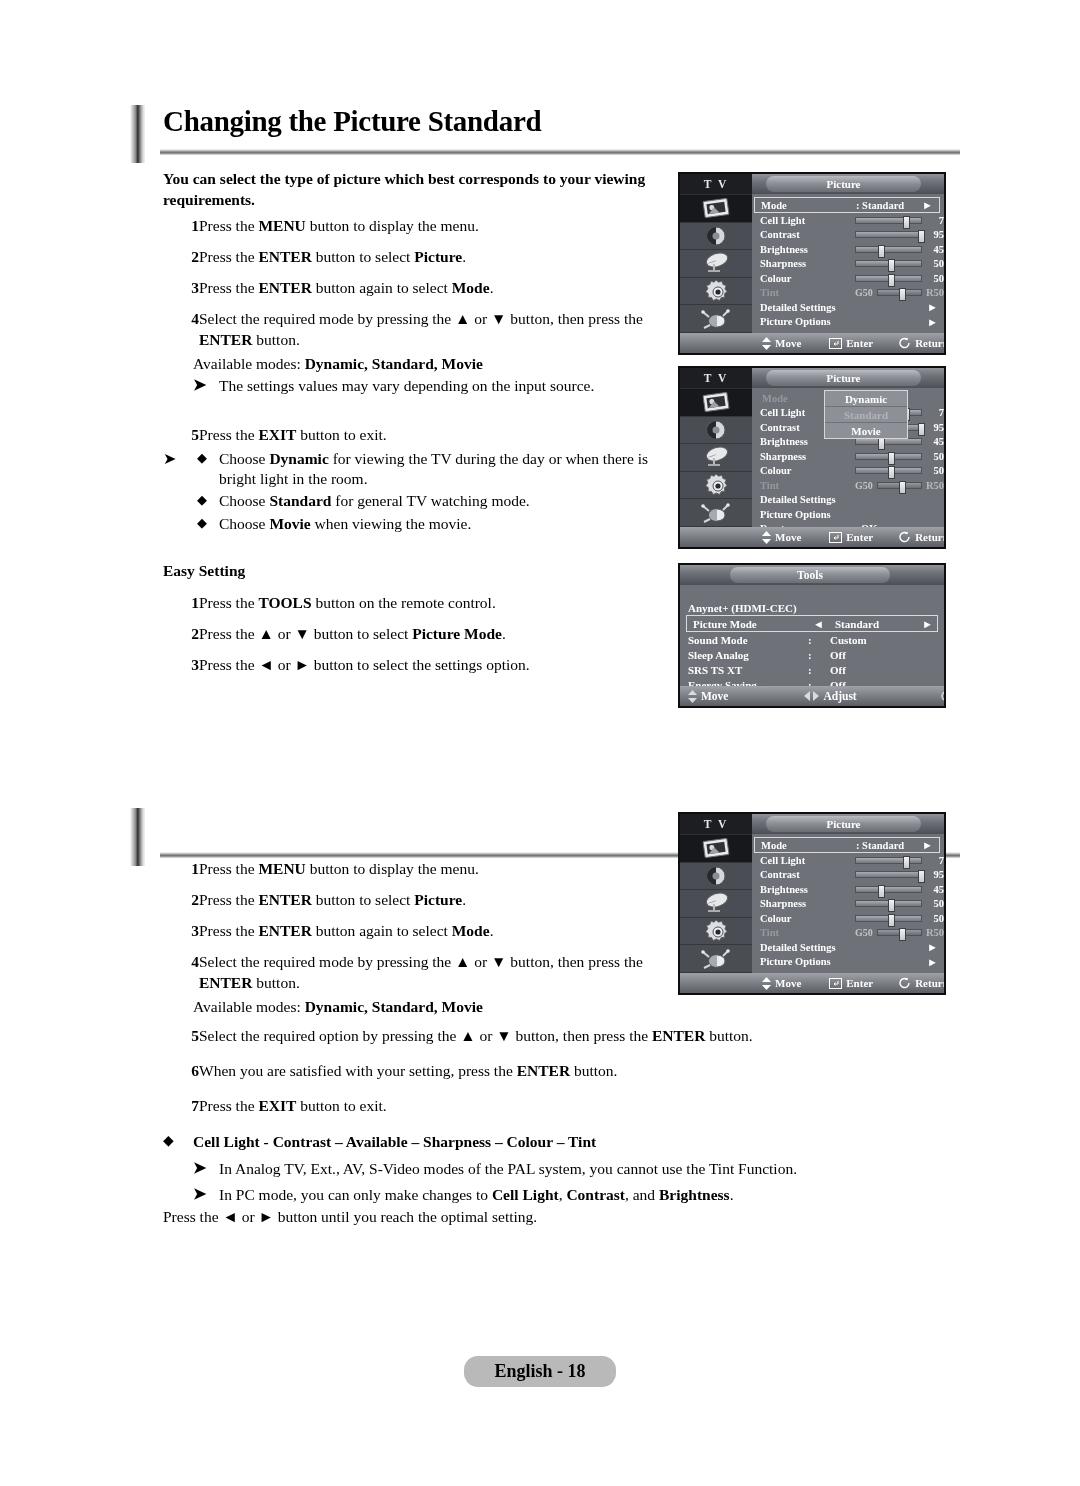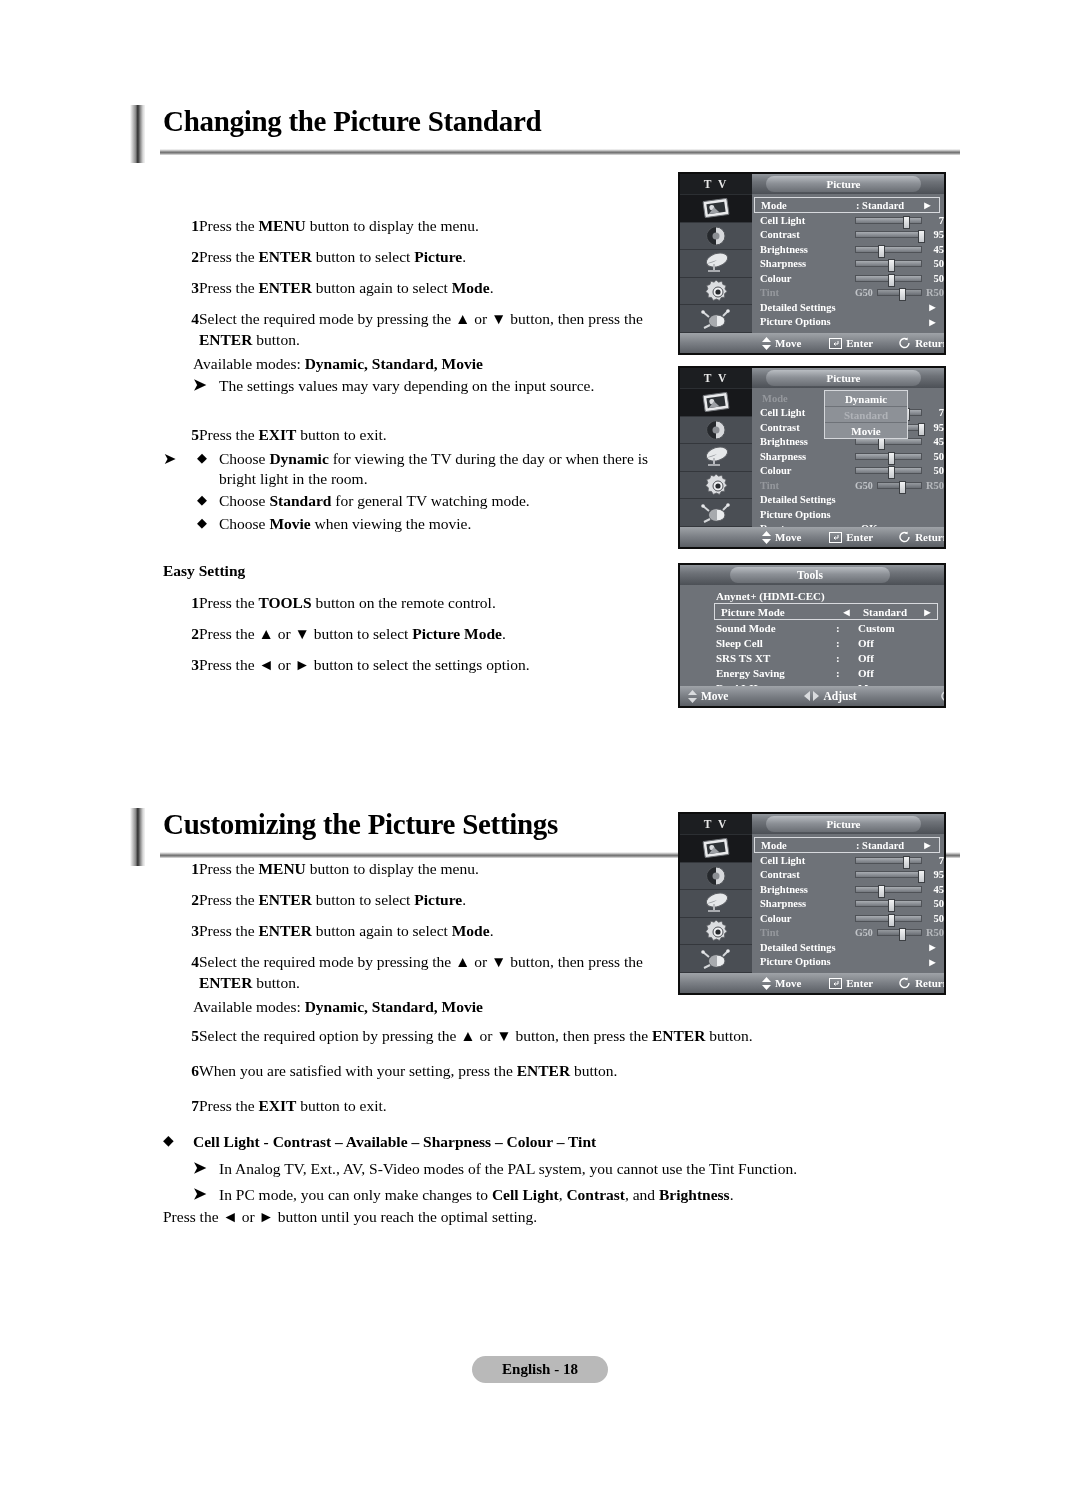--- a/index.html
+++ b/index.html
@@ -156,21 +156,21 @@
   .tools-top{
     position:absolute;left:0;top:0;right:0;height:20px;
     background:linear-gradient(to bottom,#8f949a 0%,#6e7278 40%,#4c5056 100%);
   }
   .tools-pill{
     position:absolute;left:50px;top:2px;width:160px;height:16px;
     background:linear-gradient(to bottom,#b9bdc2 0%,#8d9197 45%,#6a6e74 100%);
     border-radius:9px;display:flex;align-items:center;justify-content:center;
     color:#fff;font-size:11.5px;
   }
-  .tools-body{position:absolute;left:0;right:0;top:20px;bottom:20px;padding:3px 0 0 0;margin-left:28px;}
+  .tools-body{position:absolute;left:0;right:0;top:20px;bottom:20px;padding:15px 0 0 0;}
   .trow{height:15px;display:flex;align-items:center;padding-left:8px;box-sizing:border-box;}
   .trow .tl{width:120px;flex:0 0 120px;}
   .trow .tsep{width:22px;flex:0 0 22px;}
   .trow.tsel{border:1px solid #d8dade;box-sizing:border-box;height:17px;margin:0 6px;padding-left:6px;}
   .tools-bottom{
     position:absolute;left:0;right:0;bottom:0;height:20px;
     background:linear-gradient(to bottom,#9fa3a8 0%,#7b7f85 50%,#5b5f65 100%);
     display:flex;align-items:center;font-size:11.5px;
   }
   .tools-bottom .tb{display:flex;align-items:center;gap:4px;}
@@ -181,34 +181,35 @@
   
   .ico{display:block;}
 
   
   .footer{
     position:absolute;left:0;right:0;
     display:flex;justify-content:center;
   }
   .footer .pill{
     background:#b9b9b9;border-radius:14px;
-    padding:5px 30px;font-size:15px;font-weight:bold;color:#000;
+    padding:5px 30px;font-size:18px;font-weight:bold;color:#000;
   }
 </style>
 </head>
 <body>
 
 <div class="page">
 
   <div class="section head-wrap" style="left:130px;top:105px;width:830px;height:58px;">
     <div class="head-bar"></div>
     <h1 class="head-title">Changing the Picture Standard</h1>
     <div class="head-rule" style="top:44px;width:800px;"></div>
   </div>
 
+  <div class="intro" style="left:163px;top:168px;width:500px;">You can select the type of picture which best corresponds to your viewing requirements.</div>
 
   <div class="steps" style="left:163px;top:216px;width:500px;">
     <div class="step">
       <div class="num">1</div>
       <div class="txt">Press the <b>MENU</b> button to display the menu.</div>
     </div>
     <div class="step">
       <div class="num">2</div>
       <div class="txt">Press the <b>ENTER</b> button to select <b>Picture</b>.</div>
     </div>
@@ -570,21 +571,21 @@
         <span class="tsep">◄</span>
         <span>Standard</span>
         <span style="margin-left:auto;margin-right:4px;">►</span>
       </div>
       <div class="trow">
         <span class="tl">Sound Mode</span>
         <span class="tsep">:</span>
         <span>Custom</span>
       </div>
       <div class="trow">
-        <span class="tl">Sleep Cell</span>
+        <span class="tl">Sleep Analog</span>
         <span class="tsep">:</span>
         <span>Off</span>
       </div>
       <div class="trow">
         <span class="tl">SRS TS XT</span>
         <span class="tsep">:</span>
         <span>Off</span>
       </div>
       <div class="trow">
         <span class="tl">Energy Saving</span>
@@ -618,21 +619,20 @@
             <path d="M10 6 a4.5 4.5 0 1 1 -2 -3.7" stroke="#d9dbde" fill="none" stroke-width="1.4"></path>
             <path d="M8.6 0.4 L8.6 3.2 L5.8 2.6 Z" fill="#d9dbde"></path>
           </svg>
 
       </span>
     </div>
   </div>
 
   <div class="section head-wrap" style="left:130px;top:750px;width:830px;height:58px;">
     <div class="head-bar"></div>
-    <h1 class="head-title">Customizing the Picture Settings</h1>
     <div class="head-rule" style="top:44px;width:800px;"></div>
   </div>
 
 
   <div class="steps" style="left:163px;top:859px;width:500px;">
     <div class="step">
       <div class="num">1</div>
       <div class="txt">Press the <b>MENU</b> button to display the menu.</div>
     </div>
     <div class="step">

